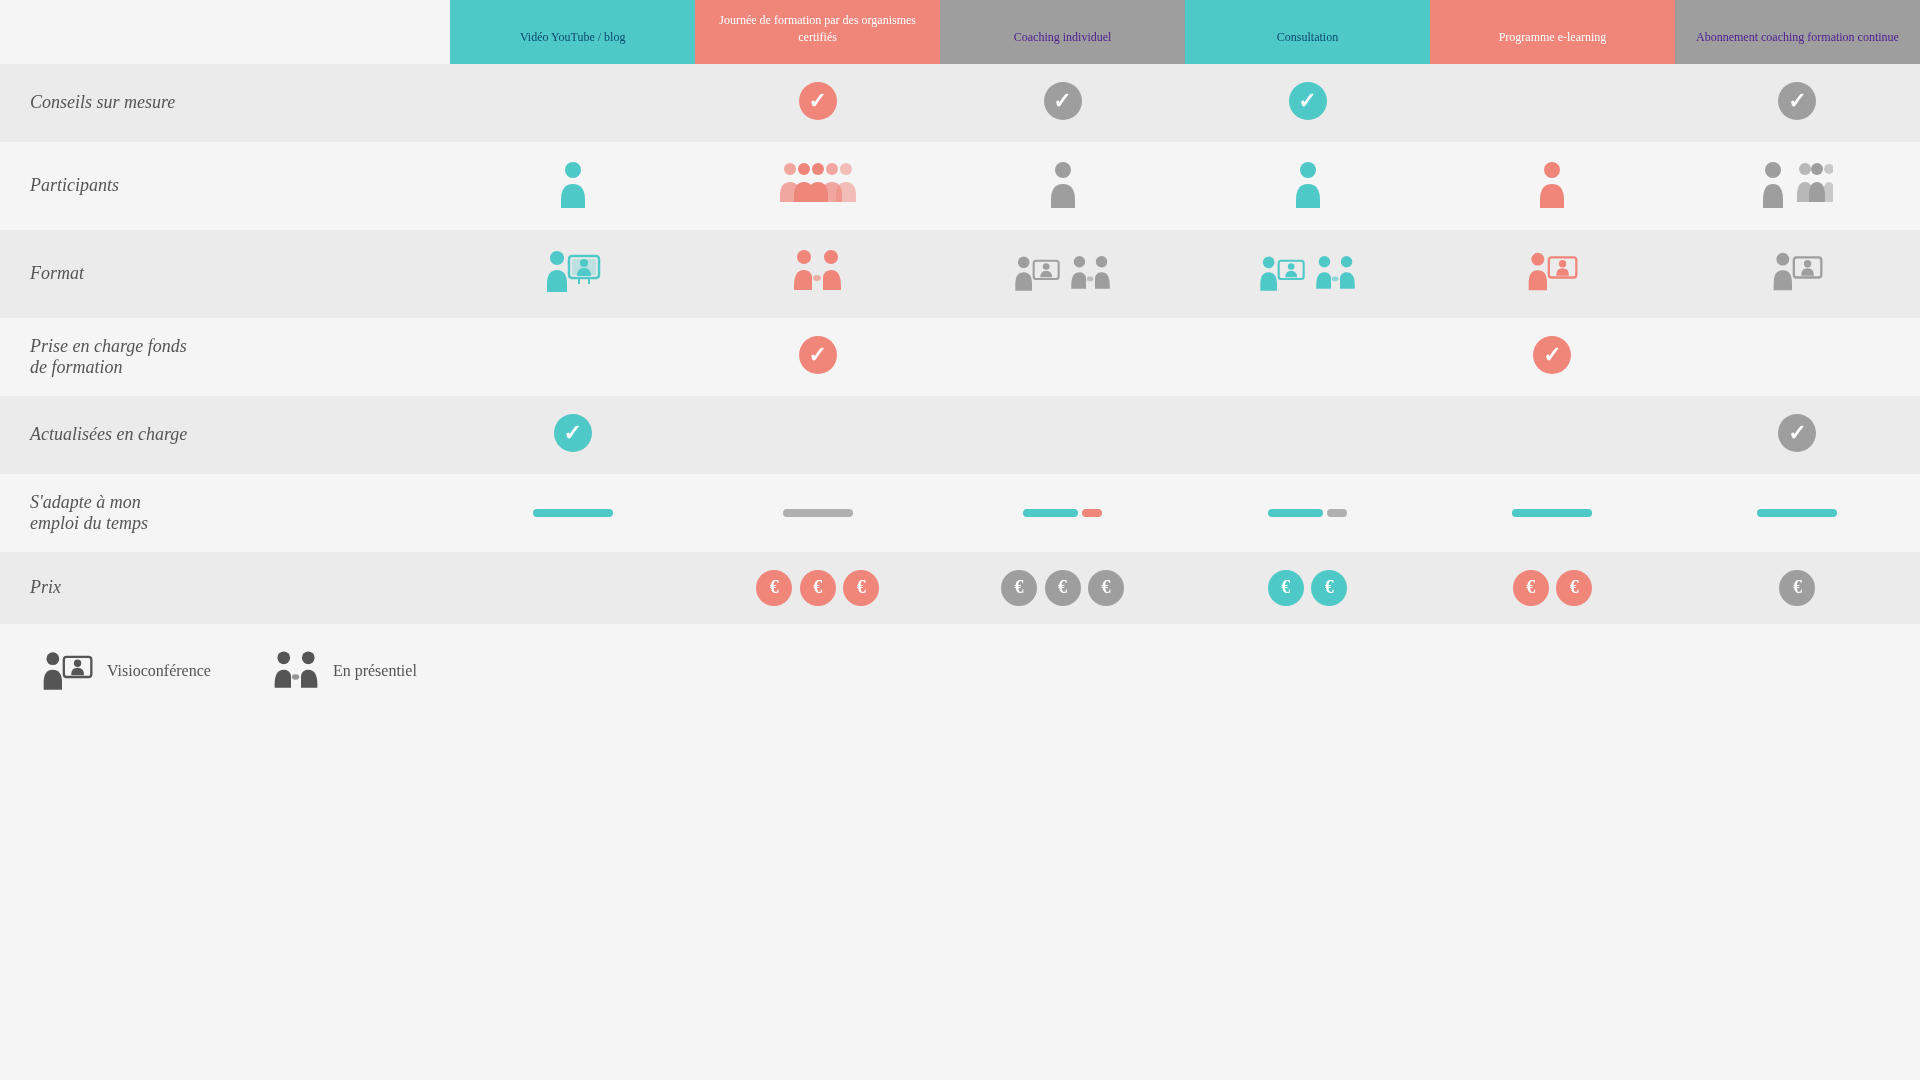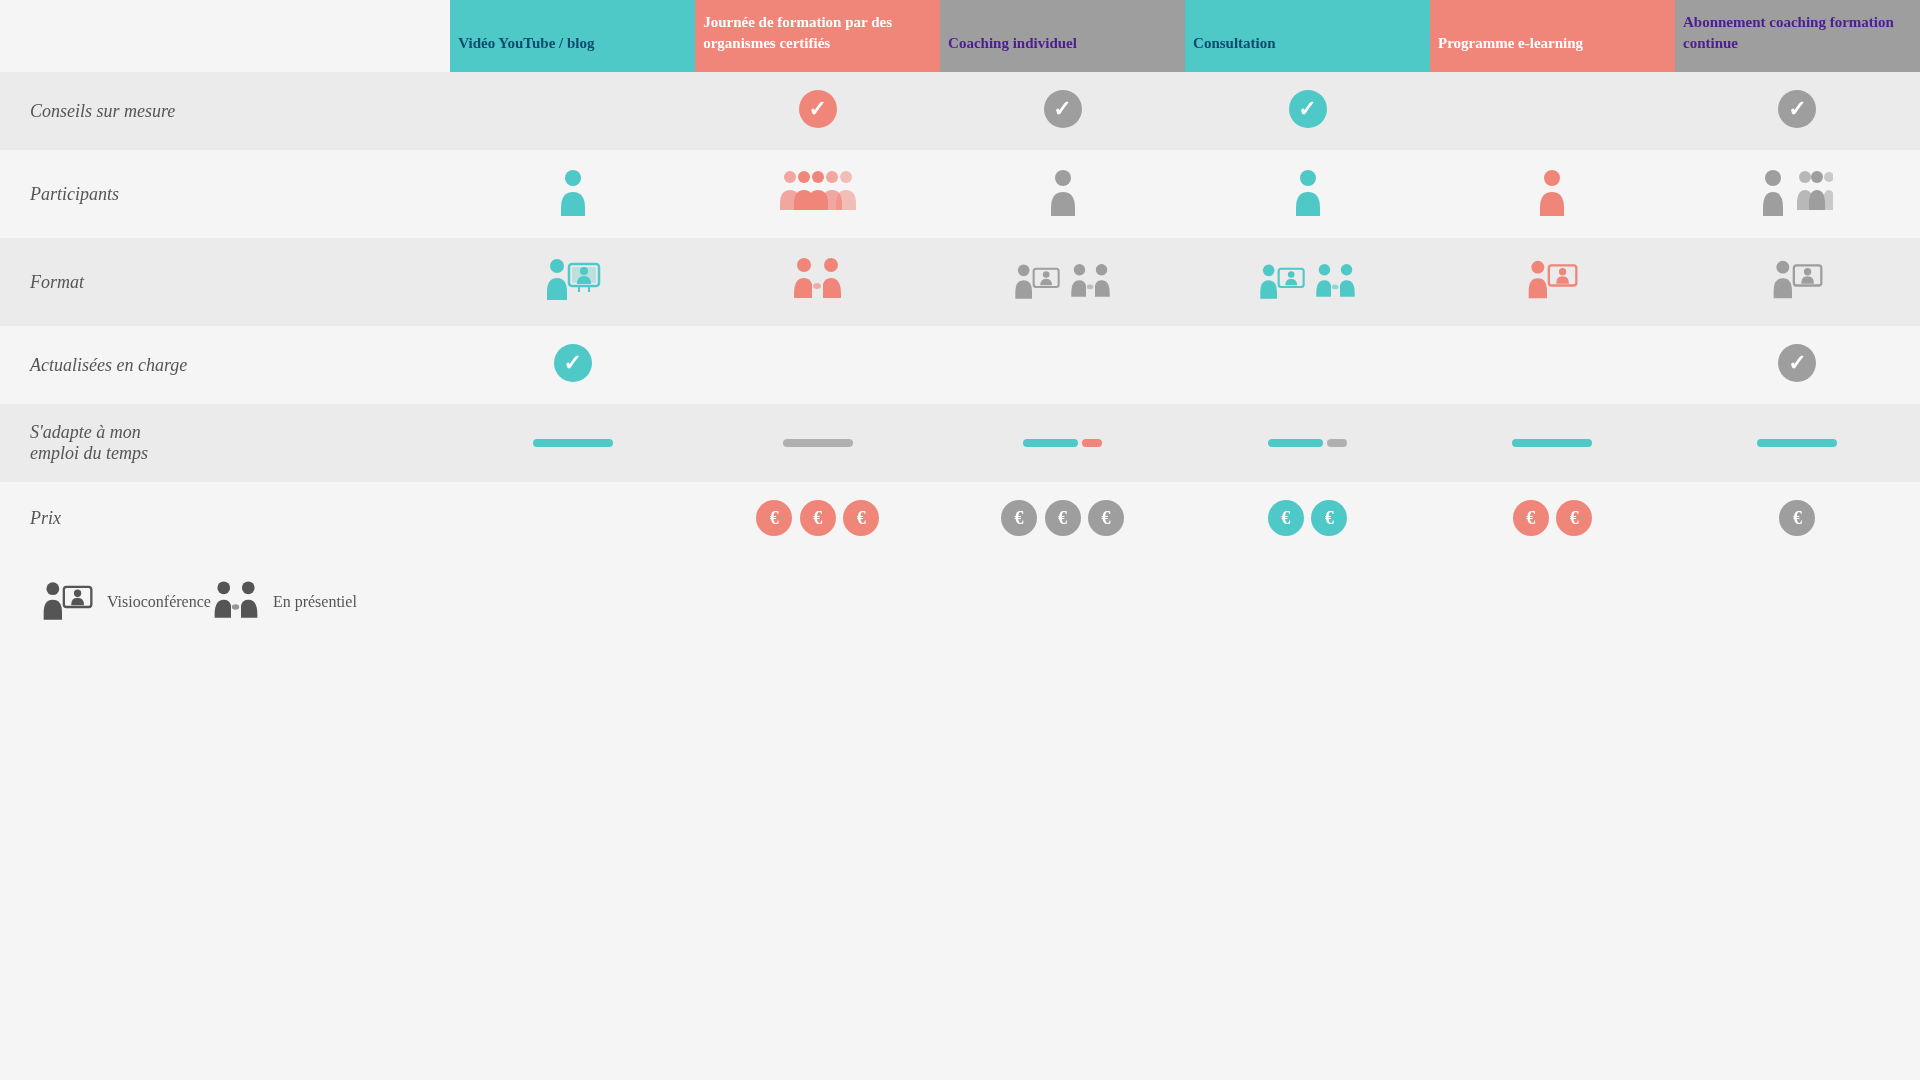--- a/index.html
+++ b/index.html
@@ -19,24 +19,24 @@
 
     .comparison-table {
       width: 100%;
       border-collapse: collapse;
     }
 
     
     .header-row th {
       vertical-align: bottom;
       padding: 12px 8px 18px;
-      text-align: left;
+      text-align: center;
       font-family: Georgia, serif;
-      font-weight: bold;
-      font-size: 15px;
+      font-weight: normal;
+      font-size: 12px;
       line-height: 1.4;
       border: none;
     }
 
     .header-row th.label-col {
       background: transparent;
       width: 340px;
     }
 
     .th-teal {
@@ -172,20 +172,21 @@
       margin: 0 2px;
     }
     .euro-teal { background: #4fc8c8; color: white; }
     .euro-salmon { background: #f0857a; color: white; }
     .euro-gray { background: #9e9e9e; color: white; }
 
     
     .legend {
       display: flex;
       align-items: center;
+      gap: 60px;
       padding: 25px 40px;
       background: #f5f5f5;
     }
     .legend-item {
       display: flex;
       align-items: center;
       gap: 12px;
       font-size: 16px;
       color: #555;
     }
@@ -357,20 +358,30 @@
           <svg width="55" height="48" viewBox="0 0 60 48">
             <circle cx="14" cy="10" r="7" fill="#9e9e9e"></circle>
             <path d="M4 36 Q4 22 14 22 Q24 22 24 36 L24 44 L4 44 Z" fill="#9e9e9e"></path>
             <rect x="26" y="8" width="30" height="22" rx="3" fill="none" stroke="#9e9e9e" stroke-width="2.5"></rect>
             <circle cx="41" cy="15" r="4" fill="#9e9e9e"></circle>
             <path d="M34 28 Q34 20 41 20 Q48 20 48 28 Z" fill="#9e9e9e"></path>
           </svg>
         </td>
       </tr>
 
+      <tr>
+        <td class="label-cell" style="white-space: pre-line;">Prise en charge fonds
+de formation</td>
+        <td></td>
+        <td><span class="check-salmon"></span></td>
+        <td></td>
+        <td></td>
+        <td><span class="check-salmon"></span></td>
+        <td></td>
+      </tr>
 
       <tr>
         <td class="label-cell">Actualisées en charge</td>
         <td><span class="check-teal"></span></td>
         <td></td>
         <td></td>
         <td></td>
         <td></td>
         <td><span class="check-gray"></span></td>
       </tr>

